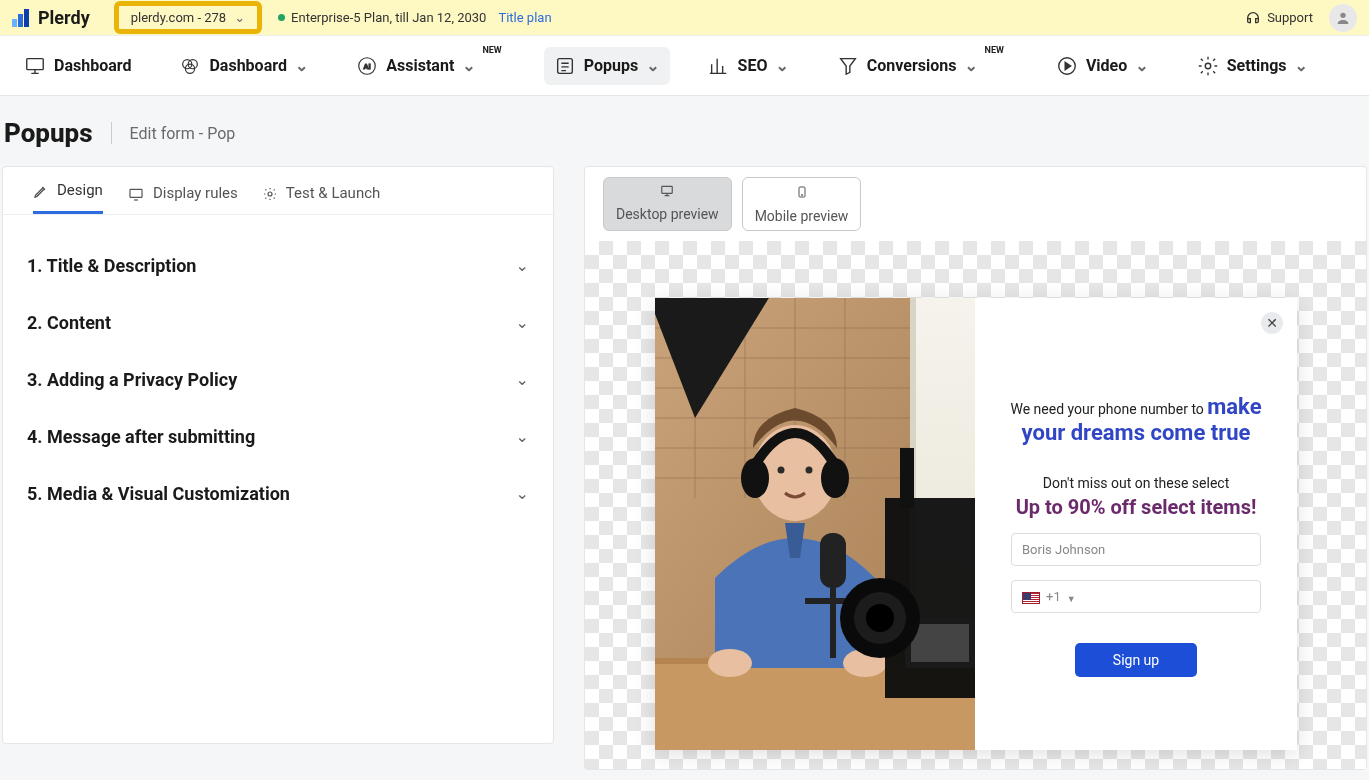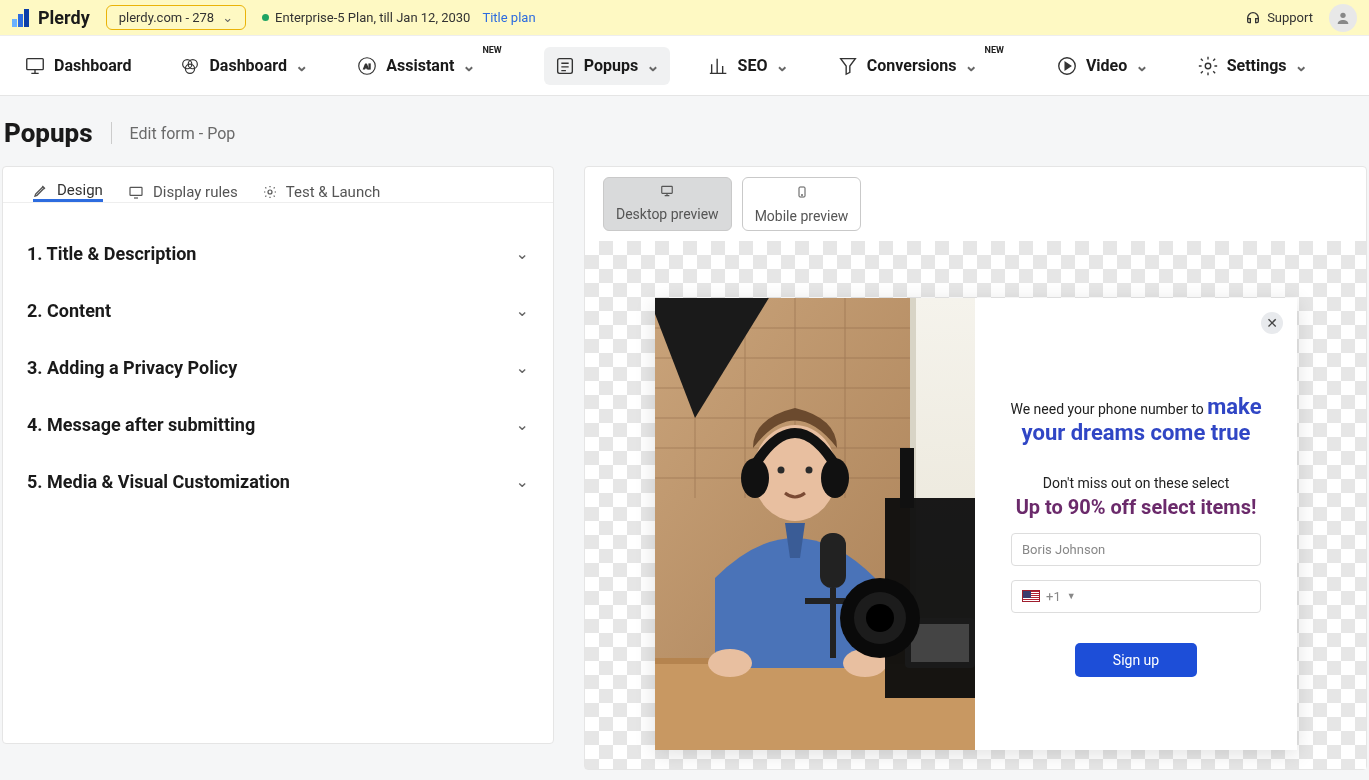--- a/index.html
+++ b/index.html
@@ -1,20 +1,20 @@
 <!DOCTYPE html>
 <html><head>
 <meta charset="utf-8">
 <style>
   * { box-sizing: border-box; margin: 0; padding: 0; font-family: -apple-system, BlinkMacSystemFont, "Segoe UI", Roboto, Arial, sans-serif; }
   body { background: #f5f6f7; color: #1a1a1a; width:1369px; height:780px; overflow:hidden;}
   .topbar { background:#fef9c3; height:36px; display:flex; align-items:center; padding:0 12px; gap:16px; border-bottom:1px solid #eee;}
   .logo { display:flex; align-items:center; gap:4px; font-weight:700; font-size:18px;}
   .logo svg{flex-shrink:0;}
-  .site-select { border:1px solid #eab308; border-radius:6px; padding:4px 12px; font-size:13px; color:#333; display:flex; align-items:center; gap:8px; cursor:pointer;}
+  .site-select { border:5px solid #eab308; border-radius:6px; padding:4px 12px; font-size:13px; color:#333; display:flex; align-items:center; gap:8px; cursor:pointer;margin-left:8px;}
   .plan { font-size:13px; color:#333; display:flex; align-items:center; gap:6px;}
   .plan .dot{width:7px;height:7px;border-radius:50%;background:#1fa463;}
   .plan a{color:#2d6cdf; text-decoration:none; margin-left:6px;}
   .spacer{flex:1;}
   .support{font-size:13px; color:#333; display:flex; align-items:center; gap:6px; cursor:pointer;}
   .avatar{width:28px;height:28px;border-radius:50%;background:#e8e8e8;display:flex;align-items:center;justify-content:center;color:#777;}
   .mainnav{background:#fff;height:60px;display:flex;align-items:center;gap:28px;padding:0 14px;border-bottom:1px solid #e5e5e5;}
   .navitem{display:flex;align-items:center;gap:8px;font-weight:700;font-size:16px;cursor:pointer;padding:8px 10px;border-radius:6px;position:relative;}
   .navitem.active{background:#f0f1f2;}
   .navitem .badge{position:absolute;top:-2px;right:14px;font-size:9px;font-weight:700;color:#222;}
@@ -22,41 +22,41 @@
   .chev{color:#666;}
   .icon{display:inline-flex;align-items:center;justify-content:center;}
   .pageheader{display:flex;align-items:center;gap:18px;padding:22px 4px 18px;}
   .pageheader h1{font-size:26px;font-weight:800;}
   .pageheader .sep{width:1px;height:22px;background:#ccc;}
   .pageheader .crumb{color:#6a6a6a;font-size:16px;}
   .workspace{display:flex;gap:30px;padding:0 2px;align-items:flex-start;}
   .panel{background:#fff;border:1px solid #e5e5e5;border-radius:4px;}
   .leftpanel{width:552px;min-height:578px;}
   .tabs{display:flex;gap:24px;padding:14px 20px 0 30px;border-bottom:1px solid #eee;}
-  .tab{display:flex;align-items:center;gap:8px;color:#555;font-size:15px;cursor:pointer;}
+  .tab{display:flex;align-items:flex-end;gap:8px;color:#555;font-size:15px;padding-bottom:12px;cursor:pointer;}
   .tab.active{color:#333;border-bottom:3px solid #2d6cdf;}
   .accordion{padding:22px 20px;}
   .acc-item{display:flex;align-items:center;justify-content:space-between;padding:18px 4px;cursor:pointer;}
   .acc-item h3{font-size:18px;font-weight:700;}
   .rightpanel{flex:1;min-height:578px;padding:0;}
   .previewtabs{display:flex;gap:10px;padding:10px 18px;}
   .ptab{border:1px solid #c9c9c9;border-radius:6px;padding:6px 12px;font-size:14px;display:flex;align-items:center;gap:8px;cursor:pointer;color:#555;flex-direction:column;}
   .ptab.active{background:#d9dadb;}
   .canvas{position:relative;height:528px;background-color:#fff;
     background-image:linear-gradient(45deg,#e6e6e6 25%,transparent 25%,transparent 75%,#e6e6e6 75%),linear-gradient(45deg,#e6e6e6 25%,transparent 25%,transparent 75%,#e6e6e6 75%);
     background-size:28px 28px;background-position:0 0,14px 14px;overflow:hidden;}
   .popup{position:absolute;left:70px;top:57px;width:642px;height:452px;background:#fff;display:flex;box-shadow:0 4px 20px rgba(0,0,0,0.12);}
   .popup-img{width:320px;height:100%;overflow:hidden;}
   .popup-body{flex:1;position:relative;padding:40px 24px 20px;text-align:center;}
   .popup-close{position:absolute;top:14px;right:14px;width:22px;height:22px;border-radius:50%;background:#e8eaed;display:flex;align-items:center;justify-content:center;cursor:pointer;color:#444;font-size:14px;}
   .h-normal{font-size:14px;color:#222;margin-top:56px;}
   .h-big{font-size:22px;font-weight:700;color:#3046c5;line-height:1.2;display:inline;}
   .sub1{font-size:14px;margin-top:28px;color:#222;}
   .sub2{font-size:20px;font-weight:700;color:#6b2a6b;margin-top:4px;}
-  .pfield{width:250px;margin:14px auto 0;border:1px solid #ddd;border-radius:4px;padding:8px 10px;font-size:13px;color:#888;text-align:left;display:flex;align-items:center;gap:6px;}
+  .pfield{width:250px;margin:14px auto 0;border:1px solid #ddd;border-radius:4px;padding:8px 10px;font-size:13px;color:#888;text-align:left;display:flex;align-items:flex-end;gap:6px;}
   .pbtn{width:122px;margin:30px auto 0;background:#1d4ed8;color:#fff;padding:9px 0;border-radius:5px;font-size:14px;cursor:pointer;}
   .flag{display:inline-block;width:18px;height:12px;position:relative;background:#b22234;overflow:hidden;border:0.5px solid rgba(0,0,0,0.1);}
   .flag::before{content:"";position:absolute;inset:0;background:repeating-linear-gradient(#b22234 0 1px,#fff 1px 2px);}
   .flag::after{content:"";position:absolute;left:0;top:0;width:8px;height:7px;background:#3c3b6e;}
   
 </style>
 </head>
 <body>
 
 <div class="topbar">

